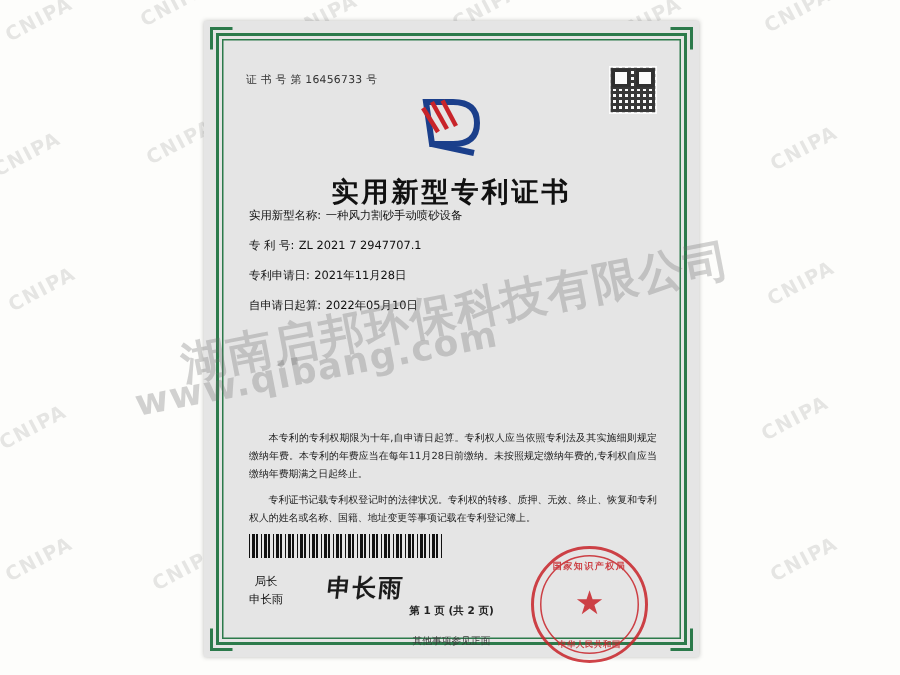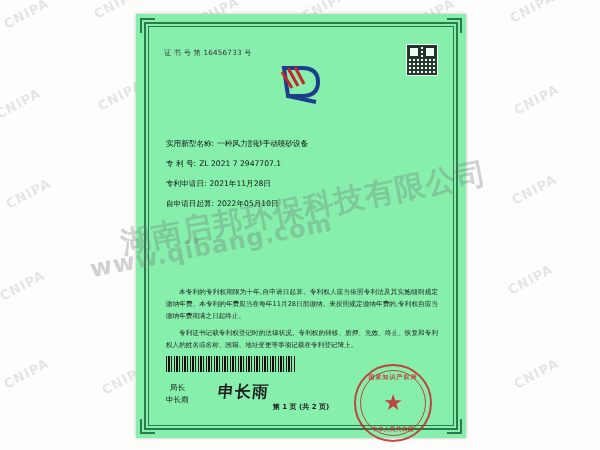--- a/index.html
+++ b/index.html
@@ -45,21 +45,21 @@
     letter-spacing: 1px;
   }
 
   
   .sheet {
     position: absolute;
     left: 136px;
     top: 14px;
     width: 330px;
     height: 424px;
-    background: #86efac;
+    background: #e5e5e5;
     box-shadow: 0 0 3px rgba(0,0,0,0.25);
   }
   .border-outer {
     position: absolute;
     left: 8px; top: 8px; right: 8px; bottom: 8px;
     border: 2px solid #2c7a4b;
   }
   .border-inner {
     position: absolute;
     left: 12px; top: 12px; right: 12px; bottom: 12px;
@@ -314,20 +314,21 @@
       <div class="emblem">
         <svg width="86" height="48" viewBox="0 0 86 48">
           <path d="M26 6 L44 6 Q60 6 60 20 Q60 34 44 34 L30 34 Z" fill="none" stroke="#1b3f8b" stroke-width="4"></path>
           <path d="M30 34 L58 40" fill="none" stroke="#1b3f8b" stroke-width="4"></path>
           <path d="M24 10 L34 26" fill="none" stroke="#c8242a" stroke-width="3"></path>
           <path d="M30 6 L40 24" fill="none" stroke="#c8242a" stroke-width="3"></path>
           <path d="M37 5 L46 22" fill="none" stroke="#c8242a" stroke-width="3"></path>
         </svg>
       </div>
 
+      <div class="title">实用新型专利证书</div>
 
       <div class="fields">
         <div class="frow">
           <span class="flabel">实用新型名称:</span><span class="fvalue">一种风力割砂手动喷砂设备</span>
         </div>
         <div class="frow">
           <span class="flabel">专 利 号:</span><span class="fvalue">ZL 2021 7 2947707.1</span>
         </div>
         <div class="frow">
           <span class="flabel">专利申请日:</span><span class="fvalue">2021年11月28日</span>
@@ -353,19 +354,20 @@
       <div class="signature">申长雨</div>
 
       <div class="seal">
         <div class="ring"></div>
         <div class="seal-top">国家知识产权局</div>
         <div class="star">★</div>
         <div class="seal-bottom">中华人民共和国</div>
       </div>
 
       <div class="page-no">第 1 页 (共 2 页)</div>
+      <div class="footnote">其他事项参见正面</div>
     </div>
   </div>
 
   <div class="wm-big" style="left:118px; top:188px;">湖南启邦环保科技有限公司</div>
   <div class="wm-big" style="left:88px; top:232px; font-size:24px;">www.qibang.com</div>
 
 </div>
 
 </body></html>

